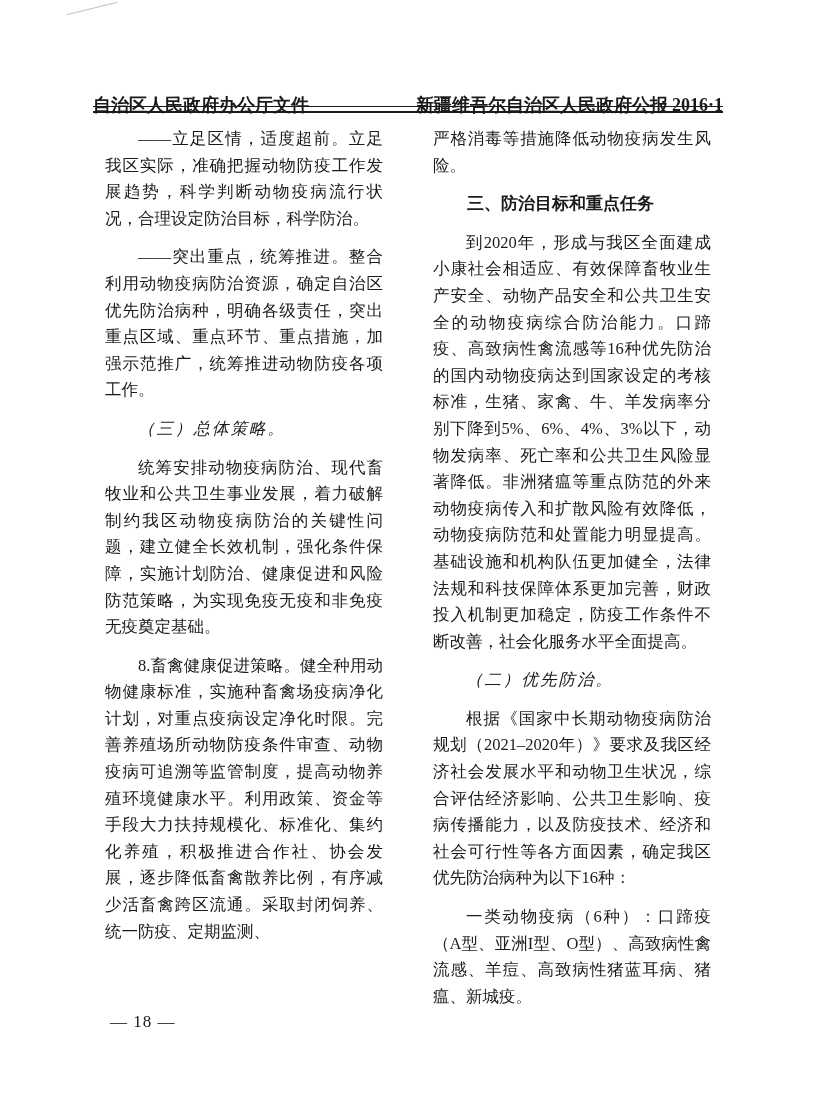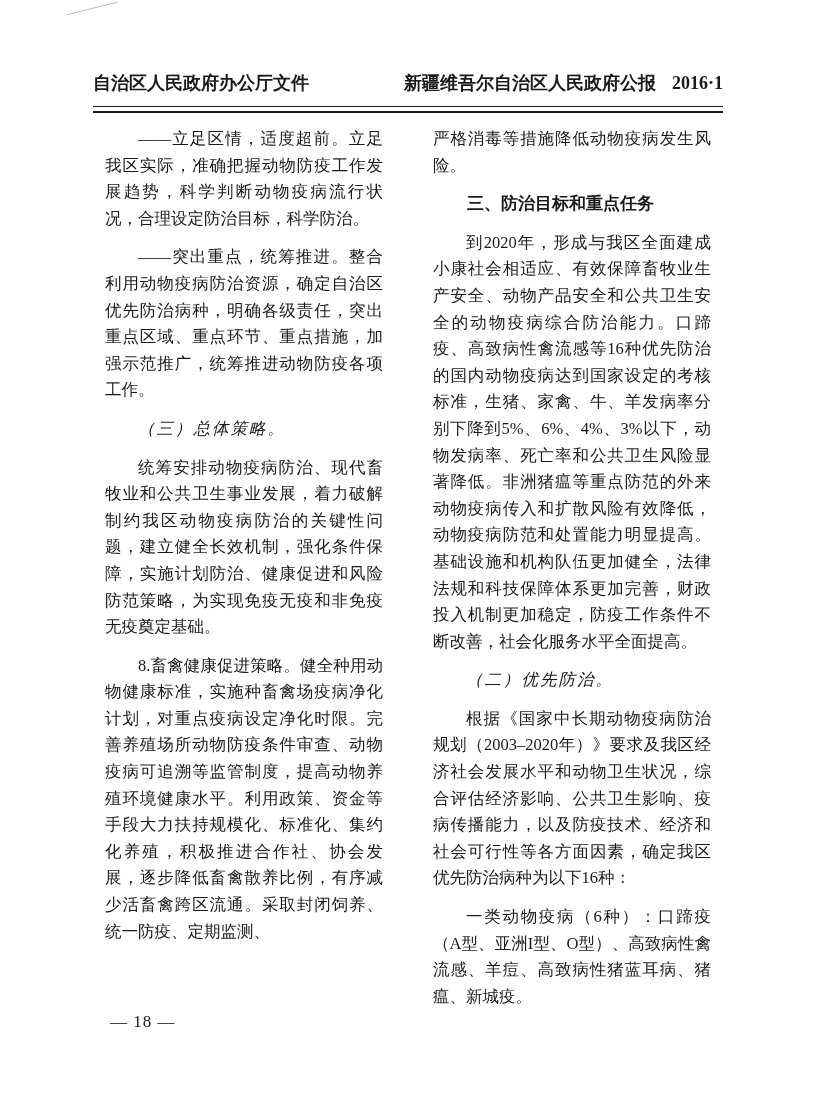--- a/index.html
+++ b/index.html
@@ -16,31 +16,31 @@
   
   .corner-artifact {
     position: absolute;
     top: 8px; left: 66px;
     width: 52px; height: 1px;
     background: #c2c2c2;
     transform: rotate(-14deg);
   }
   .doc-header {
     position: absolute;
-    top: 72px; left: 93px;
+    top: 82px; left: 93px;
     width: 630px;
     display: flex;
     justify-content: space-between;
     align-items: baseline;
     font-weight: bold;
     font-size: 18px;
     line-height: 22px;
     white-space: nowrap;
   }
-  .h-right { display: inline-flex; align-items: baseline; gap: 16px; }
+  .h-right { display: inline-flex; align-items: baseline; gap: 4px; margin-top: 12px; }
   .header-rule {
     position: absolute;
     top: 106px; left: 93px;
     width: 630px; height: 4px;
     border-top: 1px solid #1a1a1a;
     border-bottom: 2px solid #1a1a1a;
   }
   .columns {
     position: absolute;
     top: 114px; left: 93px;
@@ -102,21 +102,21 @@
       <p class="kaiti">（三）总体策略。</p>
       <p class="indent">统筹安排动物疫病防治、现代畜牧业和公共卫生事业发展，着力破解制约我区动物疫病防治的关键性问题，建立健全长效机制，强化条件保障，实施计划防治、健康促进和风险防范策略，为实现免疫无疫和非免疫无疫奠定基础。</p>
       <p class="indent">8.畜禽健康促进策略。健全种用动物健康标准，实施种畜禽场疫病净化计划，对重点疫病设定净化时限。完善养殖场所动物防疫条件审查、动物疫病可追溯等监管制度，提高动物养殖环境健康水平。利用政策、资金等手段大力扶持规模化、标准化、集约化养殖，积极推进合作社、协会发展，逐步降低畜禽散养比例，有序减少活畜禽跨区流通。采取封闭饲养、统一防疫、定期监测、</p>
     </section>
 
     <section class="col">
       <p class="continuation">严格消毒等措施降低动物疫病发生风险。</p>
       <p class="heading">三、防治目标和重点任务</p>
       <p class="indent">到2020年，形成与我区全面建成小康社会相适应、有效保障畜牧业生产安全、动物产品安全和公共卫生安全的动物疫病综合防治能力。口蹄疫、高致病性禽流感等16种优先防治的国内动物疫病达到国家设定的考核标准，生猪、家禽、牛、羊发病率分别下降到5%、6%、4%、3%以下，动物发病率、死亡率和公共卫生风险显著降低。非洲猪瘟等重点防范的外来动物疫病传入和扩散风险有效降低，动物疫病防范和处置能力明显提高。基础设施和机构队伍更加健全，法律法规和科技保障体系更加完善，财政投入机制更加稳定，防疫工作条件不断改善，社会化服务水平全面提高。</p>
       <p class="kaiti">（二）优先防治。</p>
-      <p class="indent">根据《国家中长期动物疫病防治规划（2003–2020年）》要求及我区经济社会发展水平和动物卫生状况，综合评估经济影响、公共卫生影响、疫病传播能力，以及防疫技术、经济和社会可行性等各方面因素，确定我区优先防治病种为以下16种：</p>
+      <p class="indent">根据《国家中长期动物疫病防治规划（2021–2020年）》要求及我区经济社会发展水平和动物卫生状况，综合评估经济影响、公共卫生影响、疫病传播能力，以及防疫技术、经济和社会可行性等各方面因素，确定我区优先防治病种为以下16种：</p>
       <p class="indent">一类动物疫病（6种）：口蹄疫（A型、亚洲I型、O型）、高致病性禽流感、羊痘、高致病性猪蓝耳病、猪瘟、新城疫。</p>
     </section>
 
   </main>
 
   <div class="footer">— 18 —</div>
 
 </div>
 
 </body></html>

